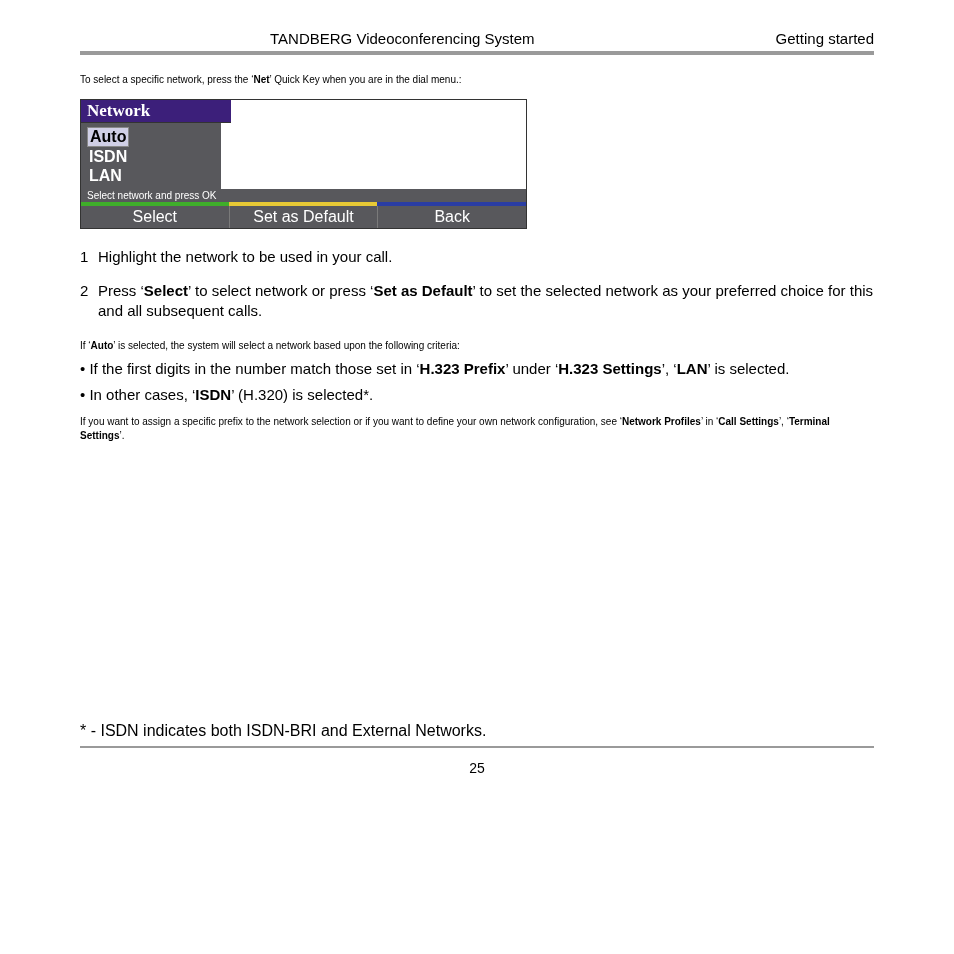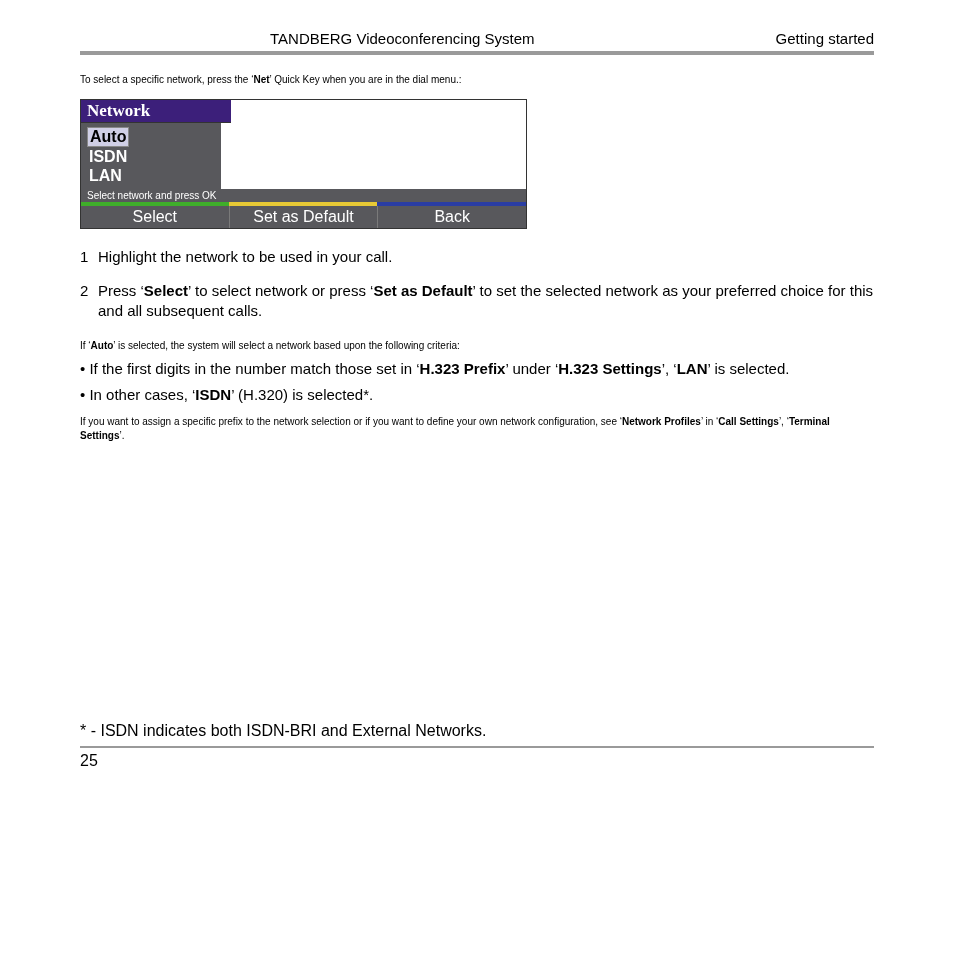--- a/index.html
+++ b/index.html
@@ -133,23 +133,23 @@
   .footnote {
     font-size: 16px;
     margin-top: 280px;
   }
   .rule-thin {
     border: none;
     border-top: 2px solid #9a9a9a;
     margin: 6px 0 0 0;
   }
   .pagenum {
-    text-align: left;
-    font-size: 16px;
-    margin-top: 4px;
+    text-align: center;
+    font-size: 14px;
+    margin-top: 12px;
   }
   b { font-weight: bold; }
 </style>
 </head>
 <body>
 
 <div class="page">
 
   <div class="header-row">
     <span class="header-title">TANDBERG Videoconferencing System</span>

